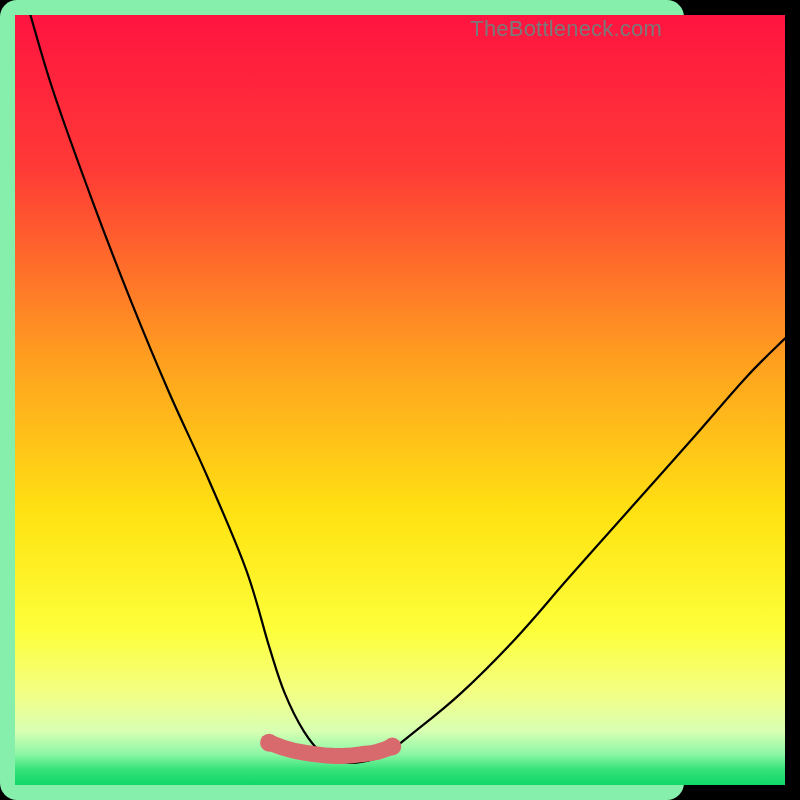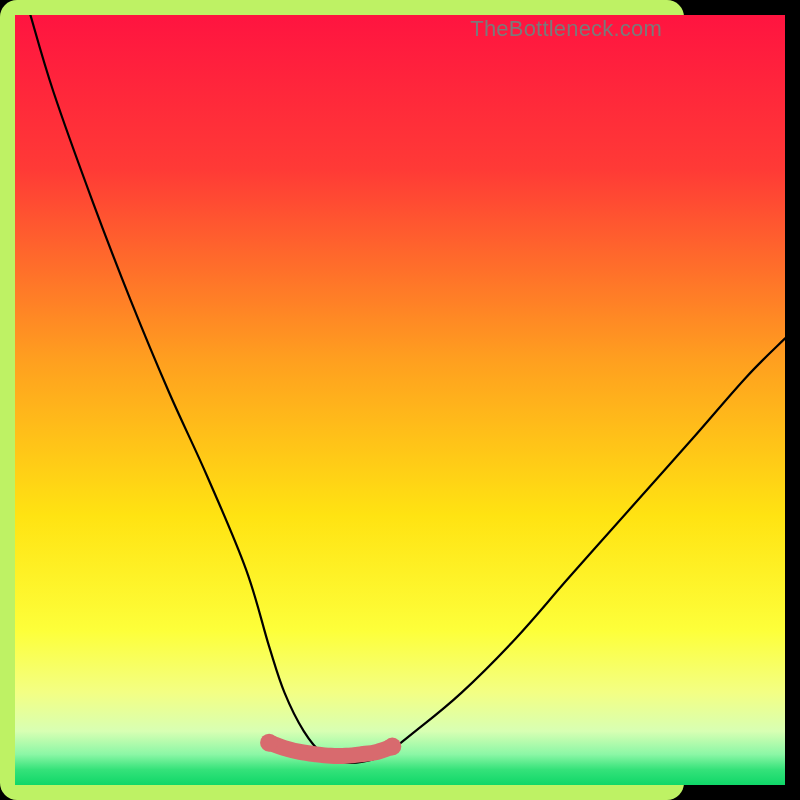--- a/index.html
+++ b/index.html
@@ -10,21 +10,21 @@
     overflow: hidden;
     background: #000;
     font-family: Arial, sans-serif;
   }
   .frame {
     position: absolute;
     top: 0;
     left: 0;
     width: 684px;
     height: 800px;
-    background: #bef264;
+    background: #86efac;
     border-radius: 17px;
   }
   .plot-area {
     position: absolute;
     top: 15px;
     left: 15px;
     width: 770px;
     height: 770px;
     overflow: hidden;
   }

